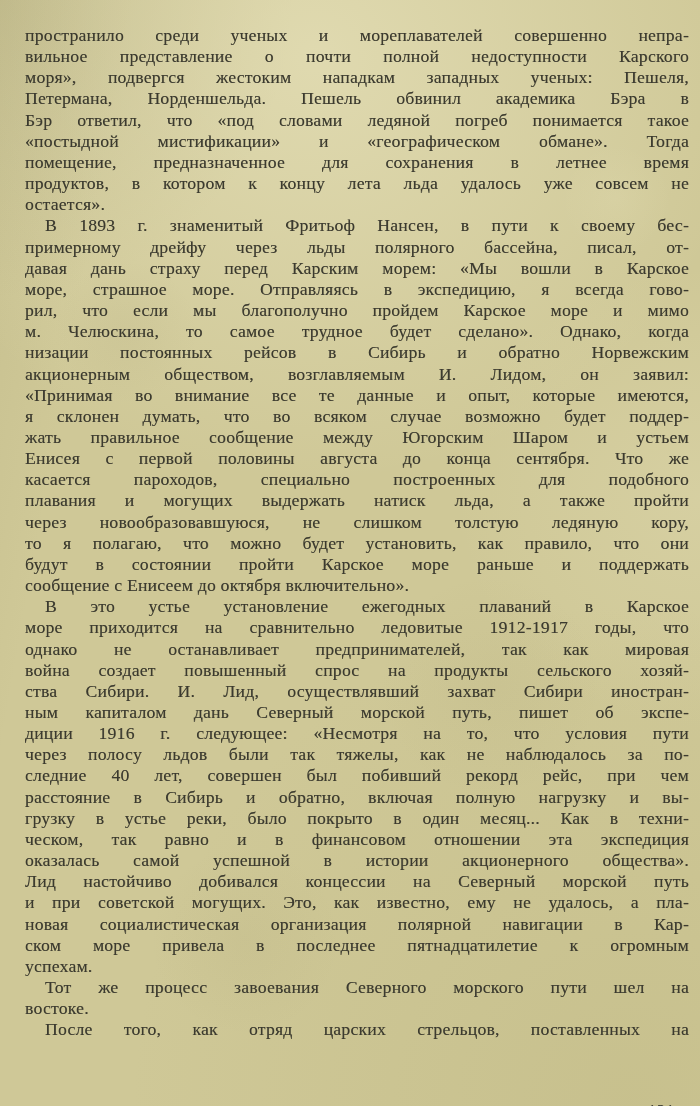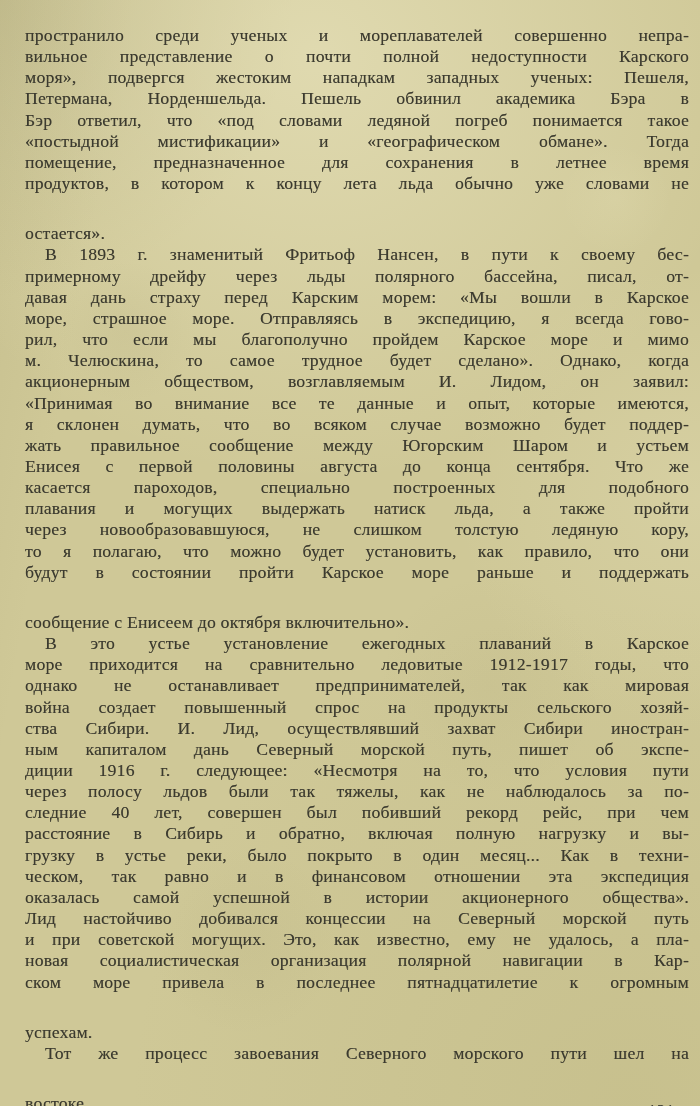--- a/index.html
+++ b/index.html
@@ -45,21 +45,21 @@
     text-shadow: 0.3px 0.3px 0.6px rgba(55,53,40,0.45);
   }
 
   .paragraph { margin: 0; }
 
   .line {
     text-align: justify;
     text-align-last: justify;
     min-height: 21.15px;
   }
-  .line.last-left { text-align-last: left; margin-top: 29px; }
+  .line.last-left { text-align-last: left; }
   .line.indent { text-indent: 20px; }
 
   .page-number {
     position: absolute;
     top: 1102px;
     right: 25px;
     font-size: 16px;
     letter-spacing: 1px;
     text-shadow: 0.3px 0.3px 0.6px rgba(55,53,40,0.45);
   }
@@ -70,30 +70,31 @@
 <div class="page">
   <div class="text-block">
       <div class="paragraph">
         <div class="line">пространило среди ученых и мореплавателей совершенно непра-</div>
         <div class="line">вильное представление о почти полной недоступности Карского</div>
         <div class="line">моря», подвергся жестоким нападкам западных ученых: Пешеля,</div>
         <div class="line">Петермана, Норденшельда. Пешель обвинил академика Бэра в</div>
         <div class="line">Бэр ответил, что «под словами ледяной погреб понимается такое</div>
         <div class="line">«постыдной мистификации» и «географическом обмане». Тогда</div>
         <div class="line">помещение, предназначенное для сохранения в летнее время</div>
-        <div class="line">продуктов, в котором к концу лета льда обычно уже словами не</div>
+        <div class="line">продуктов, в котором к концу лета льда удалось уже совсем не</div>
         <div class="line last-left">остается».</div>
       </div>
       <div class="paragraph">
         <div class="line indent">В 1893 г. знаменитый Фритьоф Нансен, в пути к своему бес-</div>
         <div class="line">примерному дрейфу через льды полярного бассейна, писал, от-</div>
         <div class="line">давая дань страху перед Карским морем: «Мы вошли в Карское</div>
         <div class="line">море, страшное море. Отправляясь в экспедицию, я всегда гово-</div>
         <div class="line">рил, что если мы благополучно пройдем Карское море и мимо</div>
         <div class="line">м. Челюскина, то самое трудное будет сделано». Однако, когда</div>
+        <div class="line">низации постоянных рейсов в Сибирь и обратно Норвежским</div>
         <div class="line">акционерным обществом, возглавляемым И. Лидом, он заявил:</div>
         <div class="line">«Принимая во внимание все те данные и опыт, которые имеются,</div>
         <div class="line">я склонен думать, что во всяком случае возможно будет поддер-</div>
         <div class="line">жать правильное сообщение между Югорским Шаром и устьем</div>
         <div class="line">Енисея с первой половины августа до конца сентября. Что же</div>
         <div class="line">касается пароходов, специально построенных для подобного</div>
         <div class="line">плавания и могущих выдержать натиск льда, а также пройти</div>
         <div class="line">через новообразовавшуюся, не слишком толстую ледяную кору,</div>
         <div class="line">то я полагаю, что можно будет установить, как правило, что они</div>
         <div class="line">будут в состоянии пройти Карское море раньше и поддержать</div>

